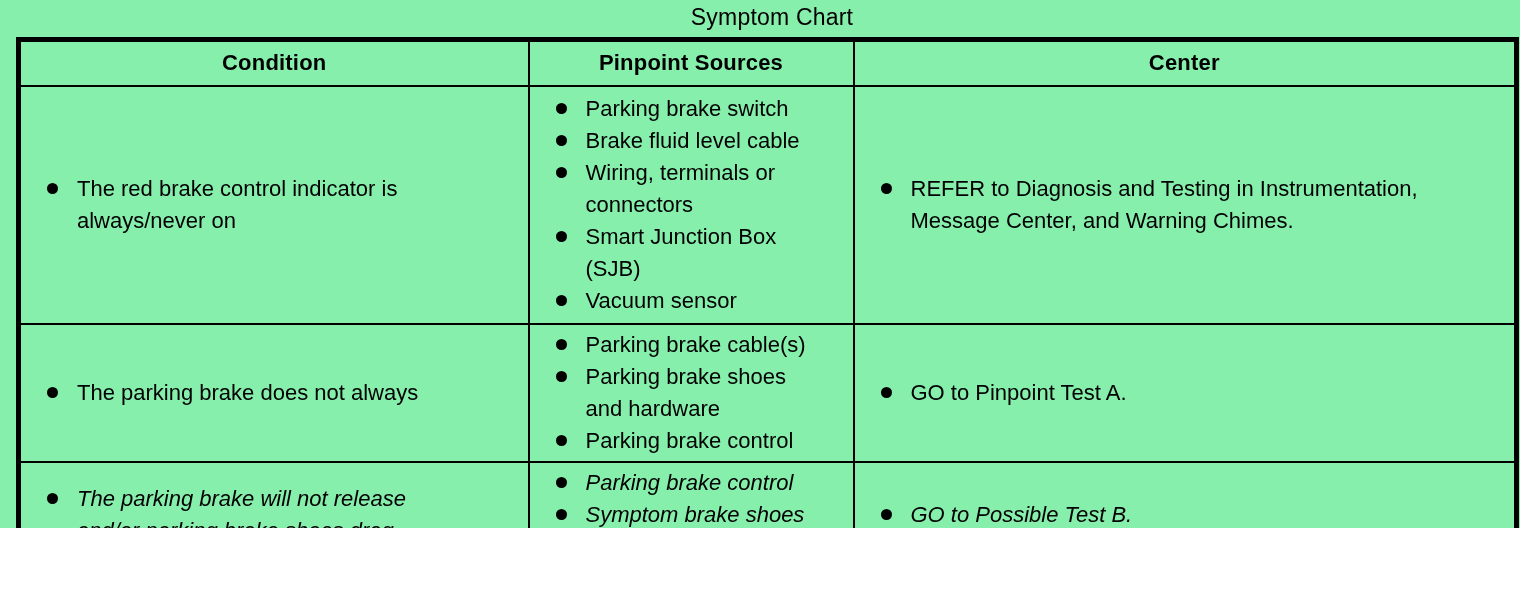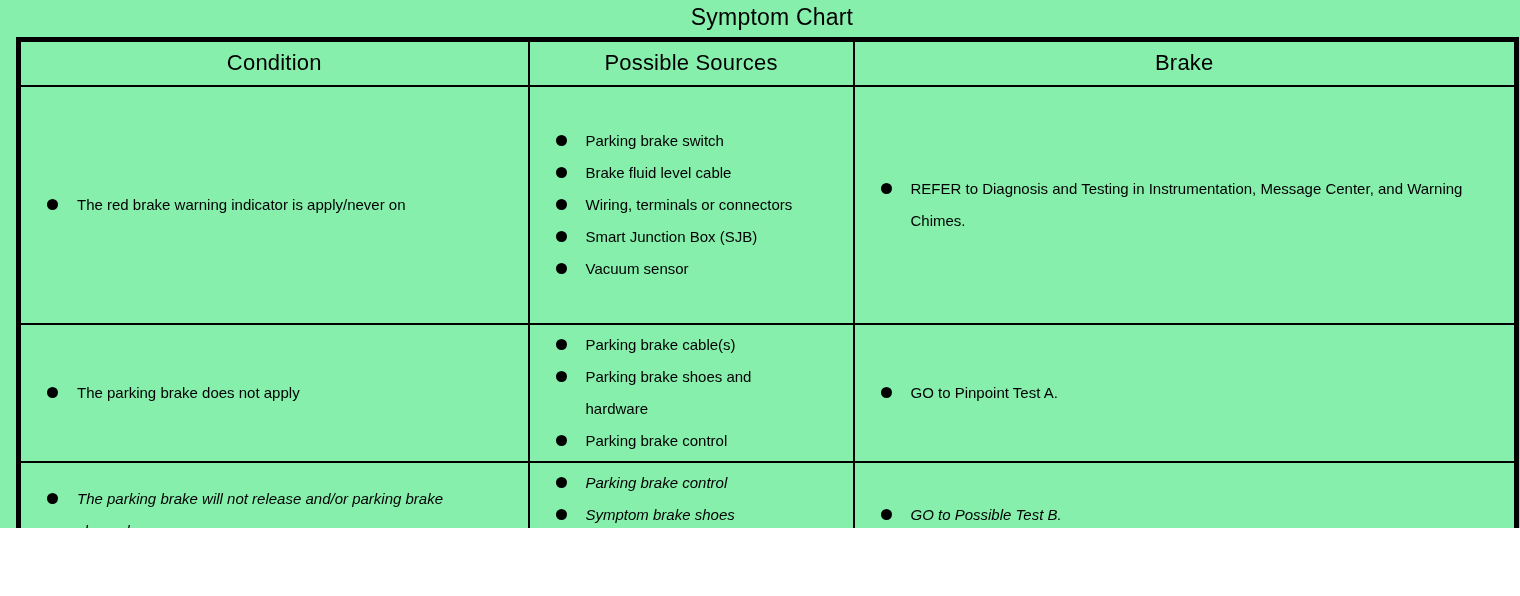--- a/index.html
+++ b/index.html
@@ -35,21 +35,21 @@
   }
   col.c-condition { width: 510px; }
   col.c-sources   { width: 325px; }
   col.c-action    { width: 663px; }
   th, td {
     border: 2px solid #000000;
     box-sizing: border-box;
   }
   th {
     font-size: 22px;
-    font-weight: normal;
+    font-weight: bold;
     text-align: center;
     height: 46px;
     letter-spacing: 0.2px;
   }
   tr.r1 { height: 238px; }
   tr.r2 { height: 138px; }
   tr.r3 { height: 106px; font-style: italic; }
   td {
     vertical-align: middle;
     padding: 4px 6px 4px 26px;
@@ -60,21 +60,21 @@
   }
   .bullet {
     flex: 0 0 11px;
     width: 11px;
     height: 11px;
     border-radius: 50%;
     background: #000000;
     margin: 10px 19px 0 0;
   }
   .bullet-text {
-    font-size: 15px;
+    font-size: 22px;
     line-height: 32px;
   }
   .col-condition .bullet-text { max-width: 380px; }
   .col-sources   .bullet-text { max-width: 232px; }
   .col-action    .bullet-text { max-width: 560px; }
 </style>
 </head>
 <body>
 
 <div class="page">
@@ -83,31 +83,31 @@
 
   <table class="symptom-table">
     <colgroup>
       <col class="c-condition">
       <col class="c-sources">
       <col class="c-action">
     </colgroup>
     <thead>
       <tr class="header-row">
         <th>Condition</th>
-        <th>Possible Sources</th>
-        <th>Brake</th>
+        <th>Pinpoint Sources</th>
+        <th>Center</th>
       </tr>
     </thead>
     <tbody>
 
       <tr class="r1">
         <td class="col-condition">
           <div class="bullet-item">
             <span class="bullet"></span>
-            <span class="bullet-text">The red brake warning indicator is apply/never on</span>
+            <span class="bullet-text">The red brake control indicator is always/never on</span>
           </div>
         </td>
         <td class="col-sources">
           <div class="bullet-item">
             <span class="bullet"></span>
             <span class="bullet-text">Parking brake switch</span>
           </div>
           <div class="bullet-item">
             <span class="bullet"></span>
             <span class="bullet-text">Brake fluid level cable</span>
@@ -130,21 +130,21 @@
             <span class="bullet"></span>
             <span class="bullet-text">REFER to Diagnosis and Testing in Instrumentation, Message Center, and Warning Chimes.</span>
           </div>
         </td>
       </tr>
 
       <tr class="r2">
         <td class="col-condition">
           <div class="bullet-item">
             <span class="bullet"></span>
-            <span class="bullet-text">The parking brake does not apply</span>
+            <span class="bullet-text">The parking brake does not always</span>
           </div>
         </td>
         <td class="col-sources">
           <div class="bullet-item">
             <span class="bullet"></span>
             <span class="bullet-text">Parking brake cable(s)</span>
           </div>
           <div class="bullet-item">
             <span class="bullet"></span>
             <span class="bullet-text">Parking brake shoes and hardware</span>

